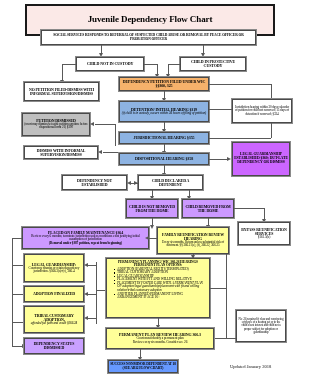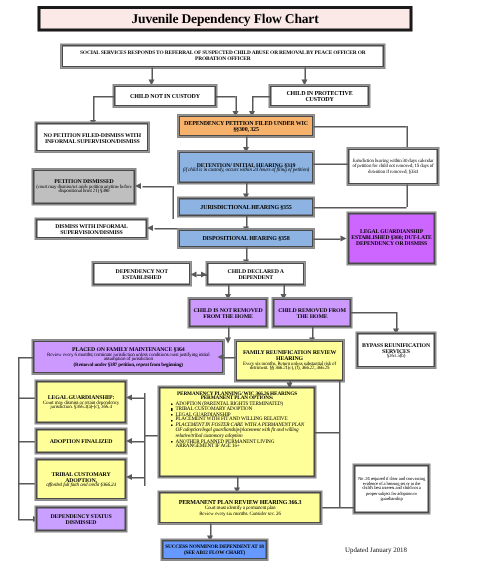--- a/index.html
+++ b/index.html
@@ -62,21 +62,21 @@
   }
   ul.plan{margin:0;padding-left:5px;text-align:left;font-weight:normal;list-style:none;}
   ul.plan li{position:relative;padding-left:3.5px;}
   ul.plan li:before{content:"";position:absolute;left:0;top:1.2px;width:1.4px;height:1.4px;background:#000;}
 </style>
 </head>
 <body>
 
 <div class="canvas">
 
-  <div class="node c-title" style="left:25px;top:4px;width:250px;height:17px;font-size:9px;">
+  <div class="node c-title" style="left:25px;top:4px;width:250px;height:32px;font-size:9px;">
     <span class="t">Juvenile Dependency Flow Chart</span>
   </div>
 
   <div class="node c-white" style="left:41px;top:30px;width:215px;height:15px;font-size:3.6px;">
     <span class="t">SOCIAL SERVICES RESPONDS TO REFERRAL OF SUSPECTED CHILD ABUSE OR REMOVAL BY PEACE OFFICER OR PROBATION OFFICER</span>
   </div>
 
   <div class="ln lnv" style="left:101px;top:45px;height:9px;"></div>
   <div class="arw arw-d" style="left:99px;top:53px;"></div>
   <div class="ln lnv" style="left:203px;top:45px;height:9px;"></div>

